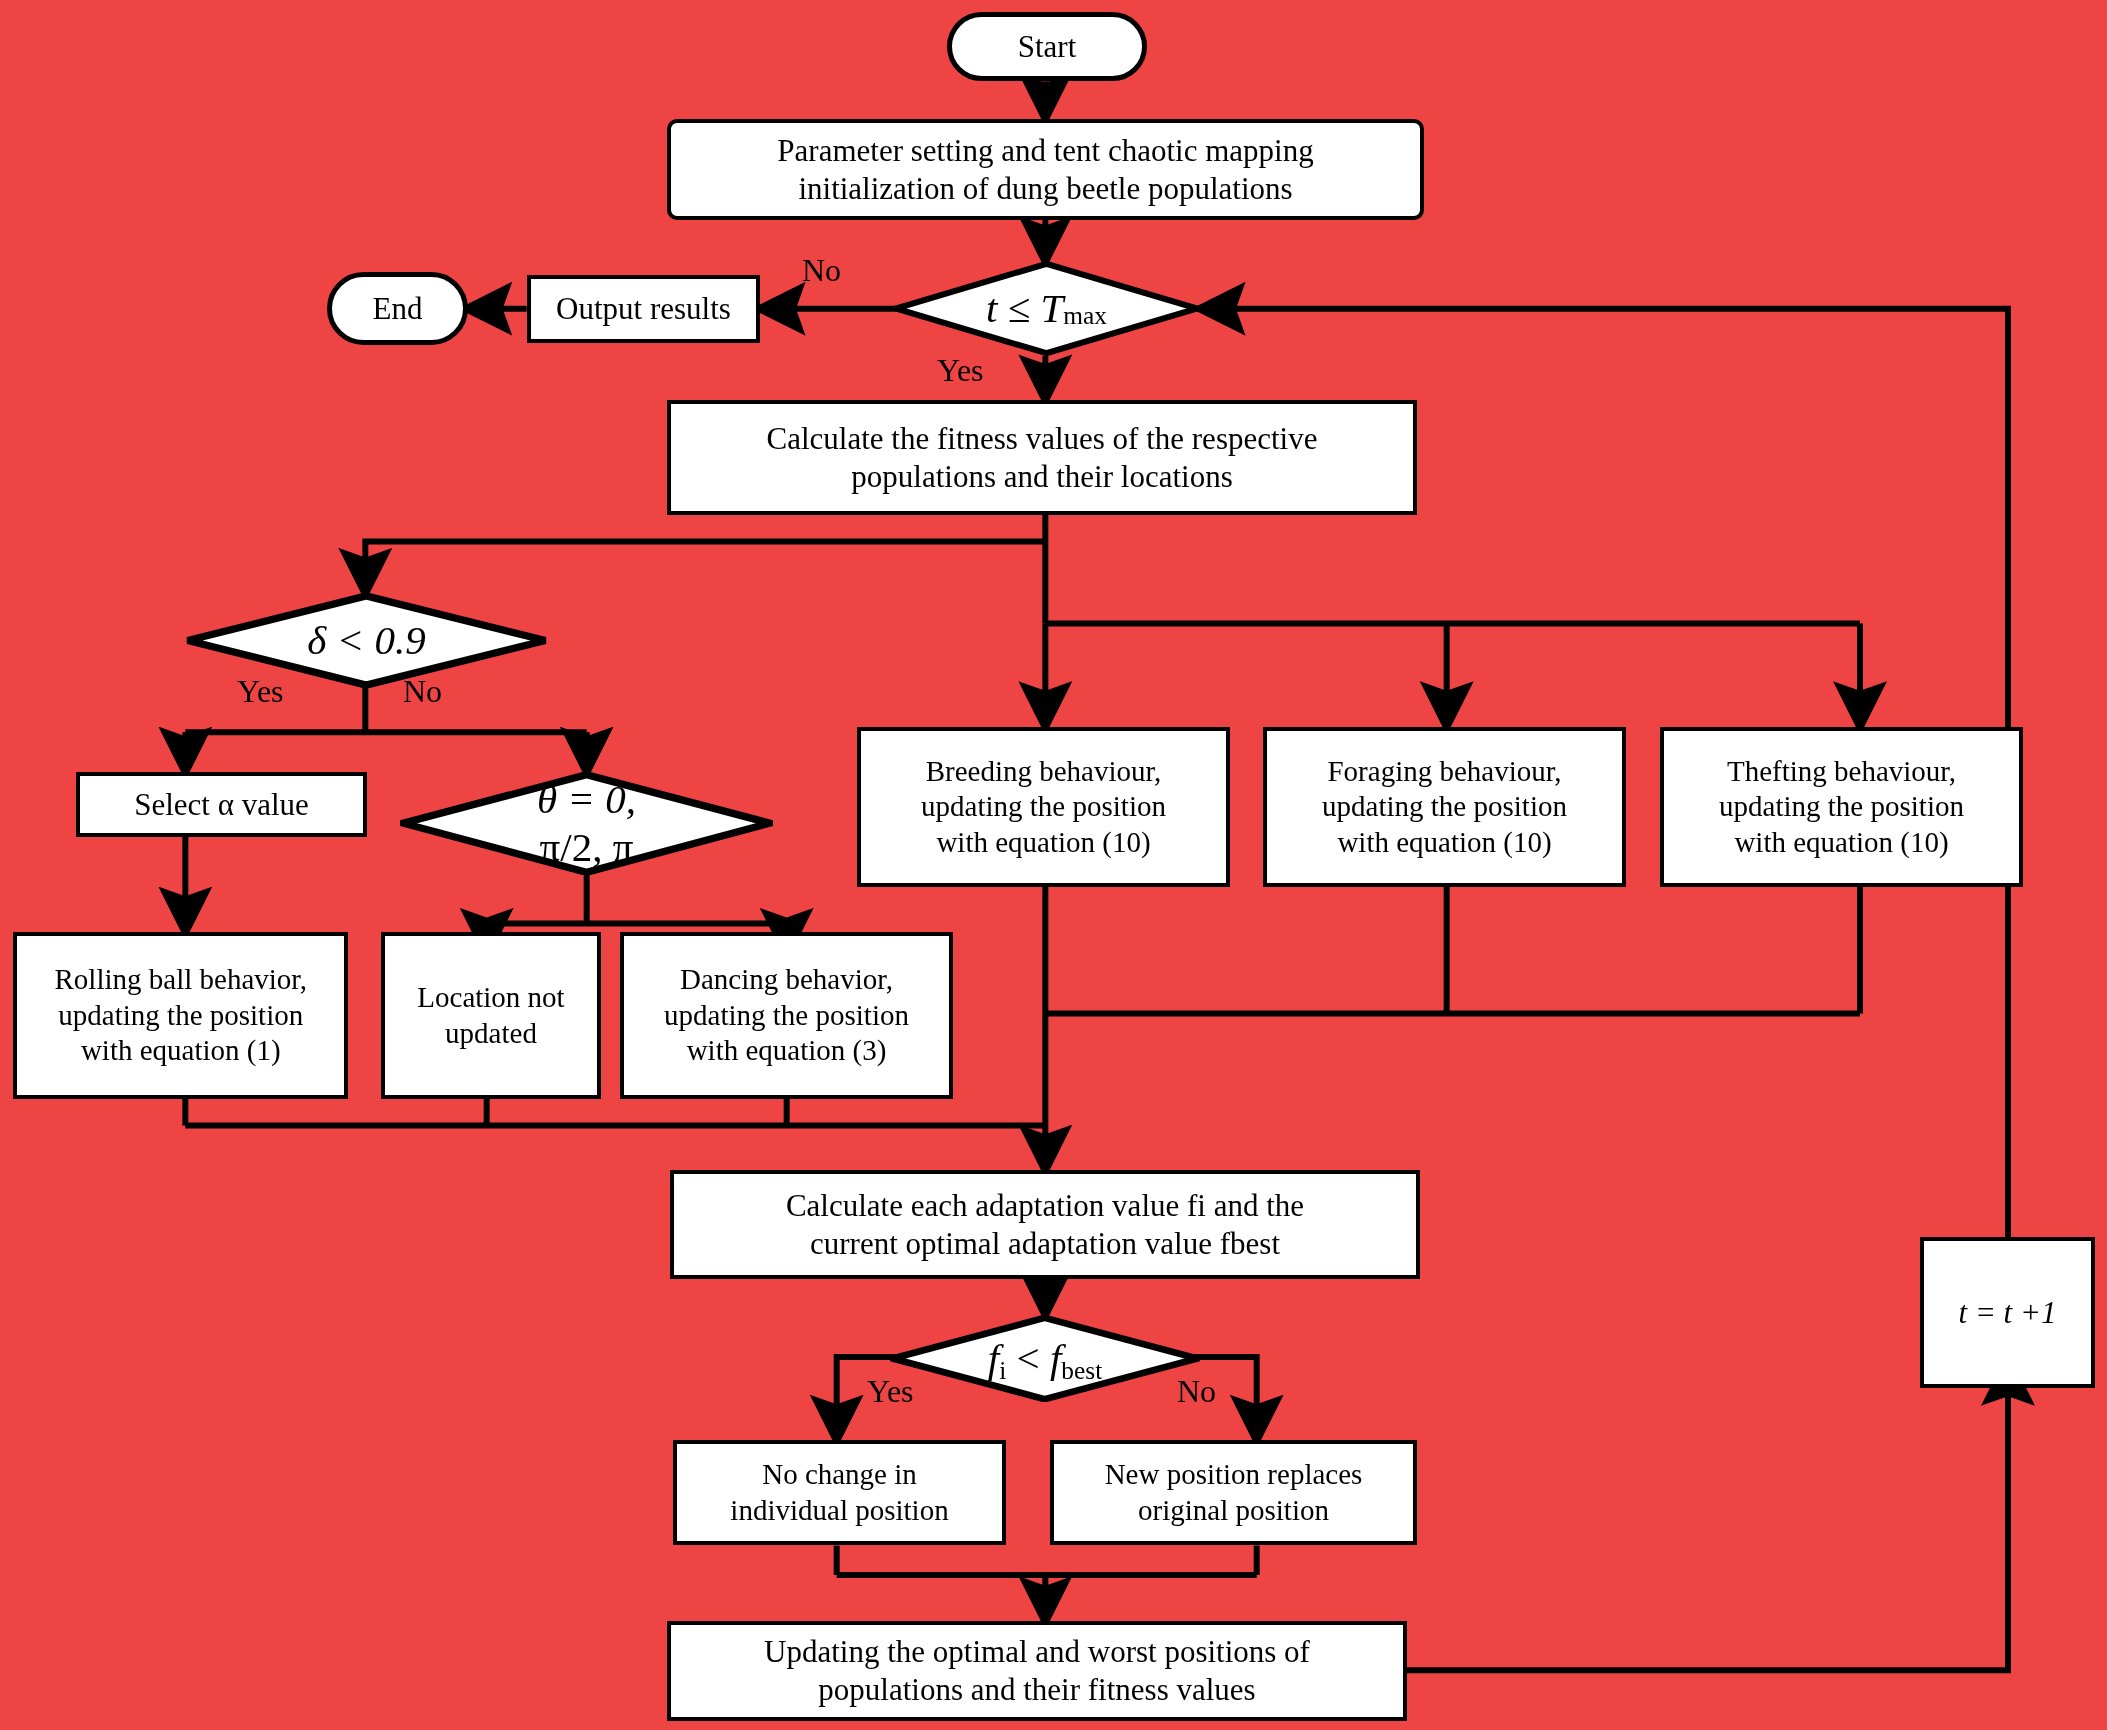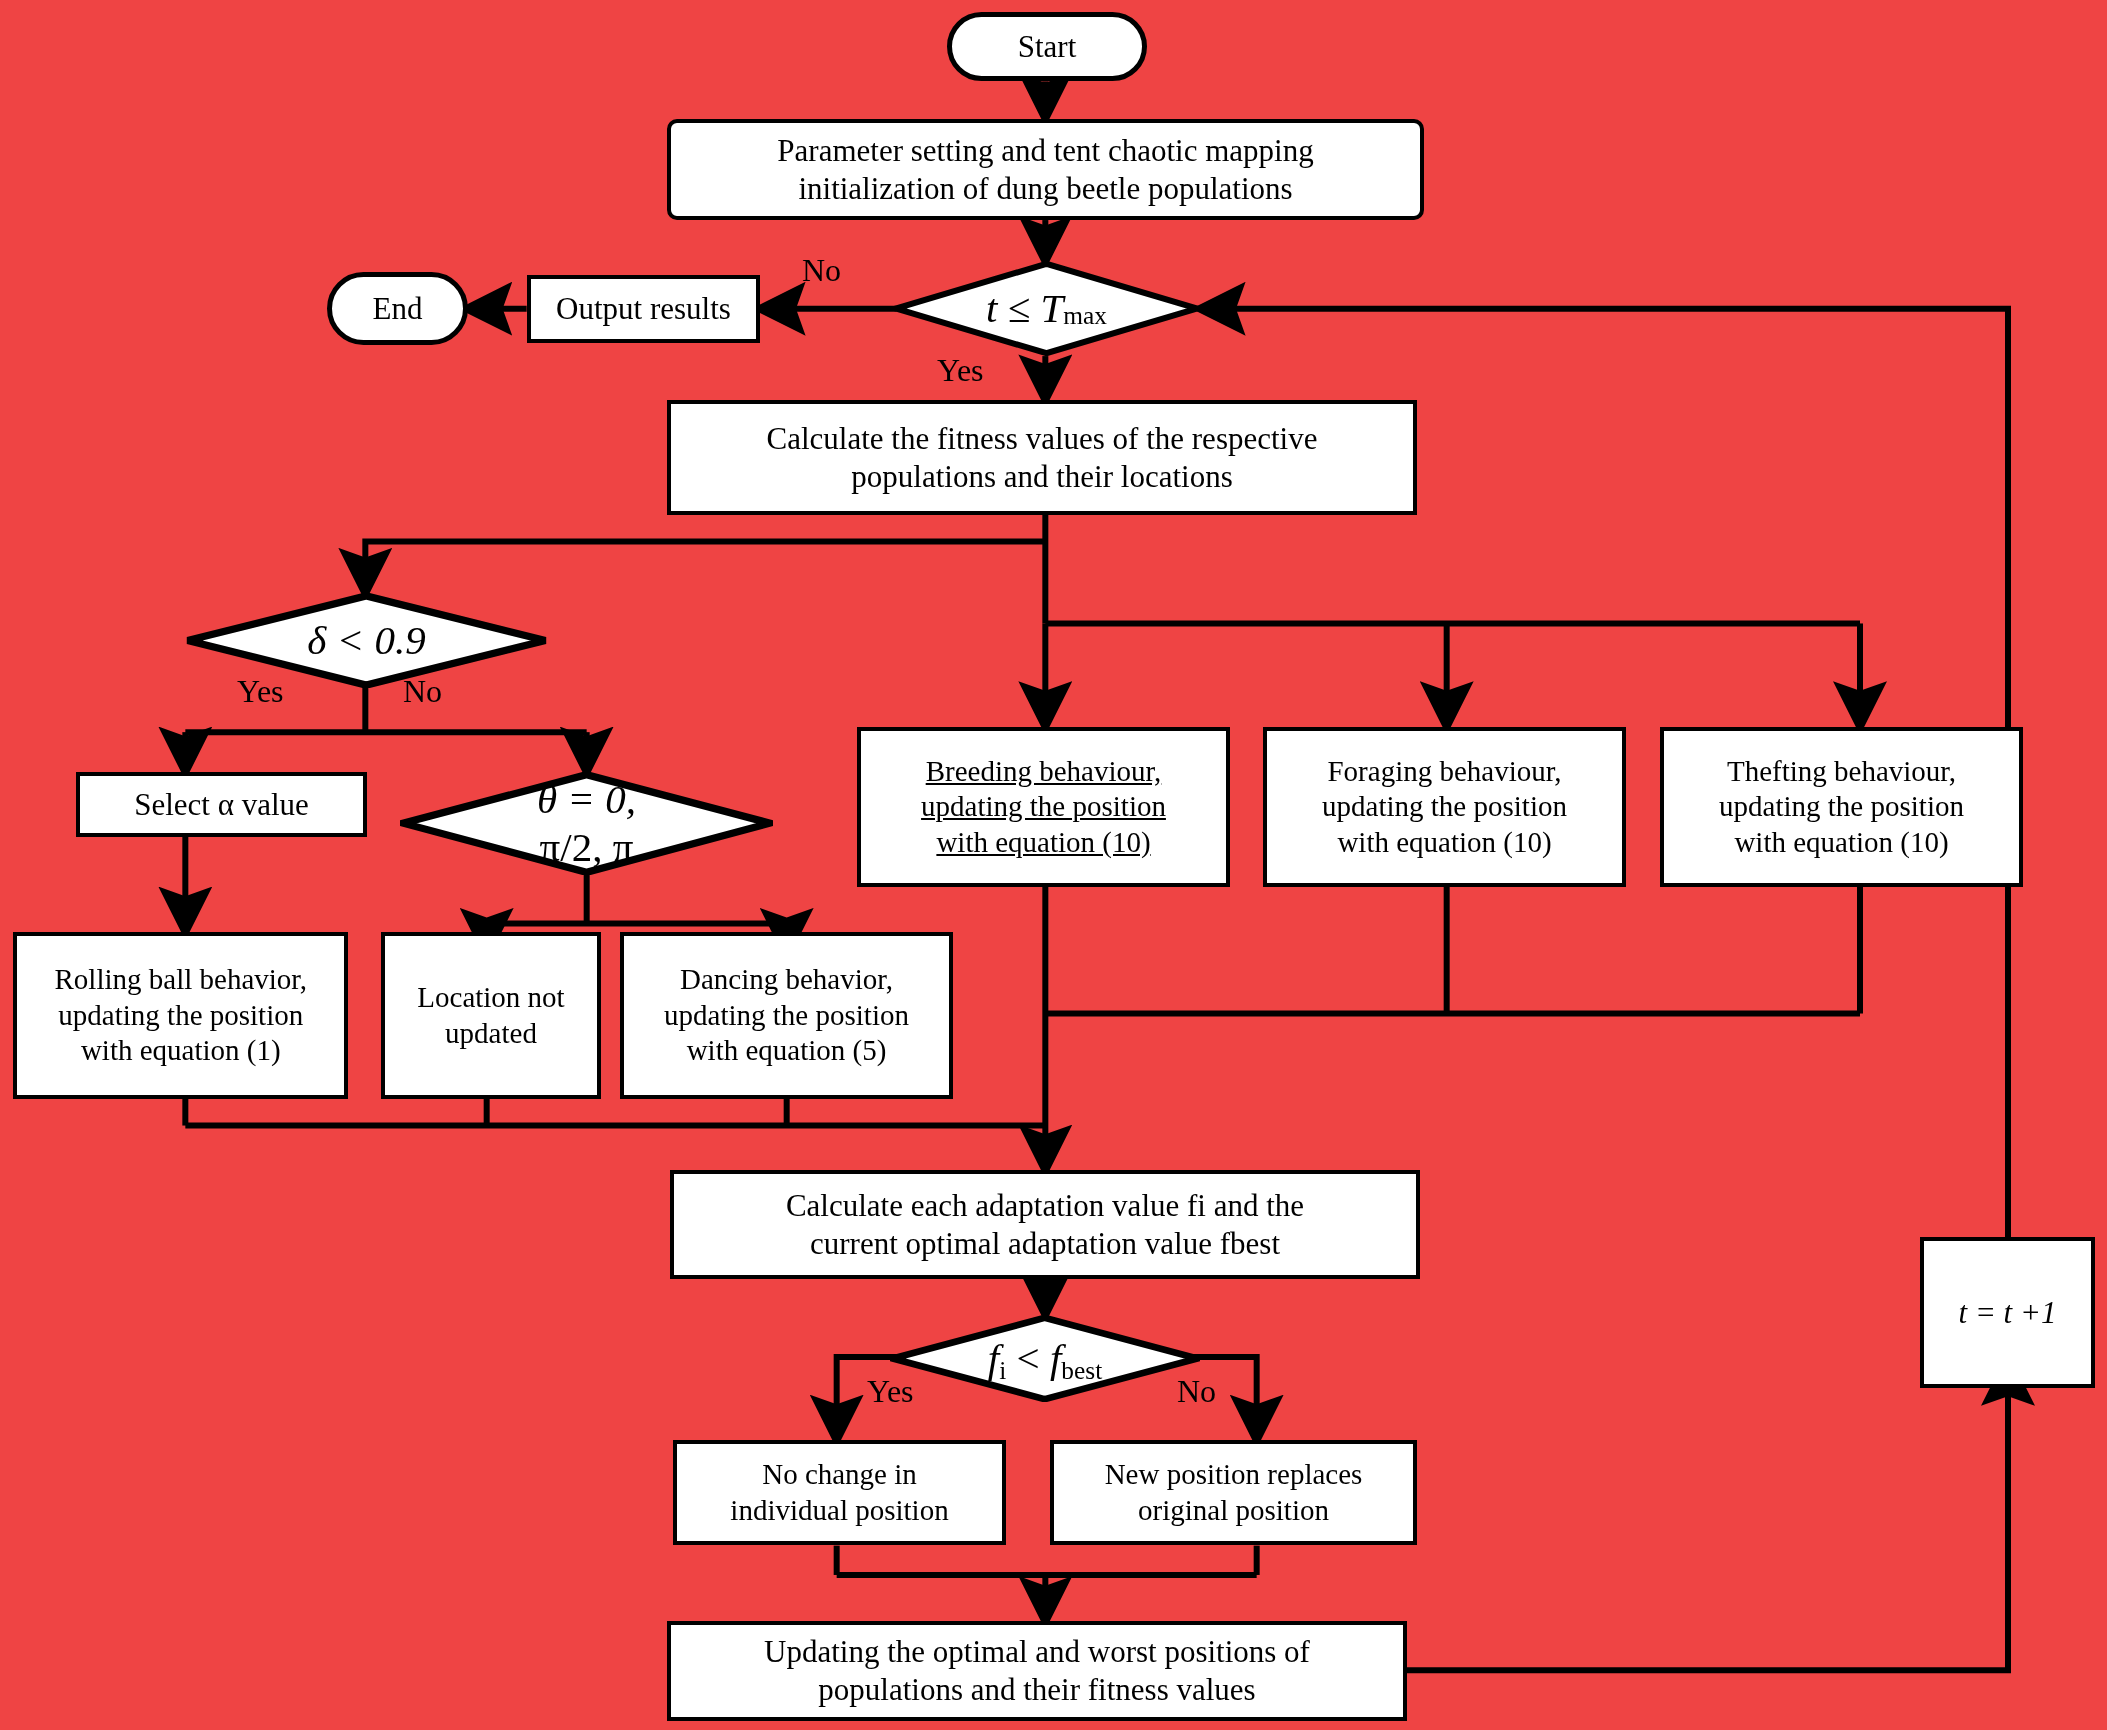--- a/index.html
+++ b/index.html
@@ -137,25 +137,25 @@
     <span class="txt">
       <span>Location not</span><br>
       <span>updated</span>
     </span>
   </div>
 
   <div class="node proc small" style="left:620px;top:932px;width:333px;height:167px;">
     <span class="txt">
       <span>Dancing behavior,</span><br>
       <span>updating the position</span><br>
-      <span>with equation (5)</span>
-    </span>
-  </div>
-
-  <div class="node proc small" style="left:857px;top:727px;width:373px;height:160px;text-decoration:underline;">
+      <span>with equation (3)</span>
+    </span>
+  </div>
+
+  <div class="node proc small" style="left:857px;top:727px;width:373px;height:160px;">
     <span class="txt">
       <span>Breeding behaviour,</span><br>
       <span>updating the position</span><br>
       <span>with equation (10)</span>
     </span>
   </div>
 
   <div class="node proc small" style="left:1263px;top:727px;width:363px;height:160px;">
     <span class="txt">
       <span>Foraging behaviour,</span><br>

